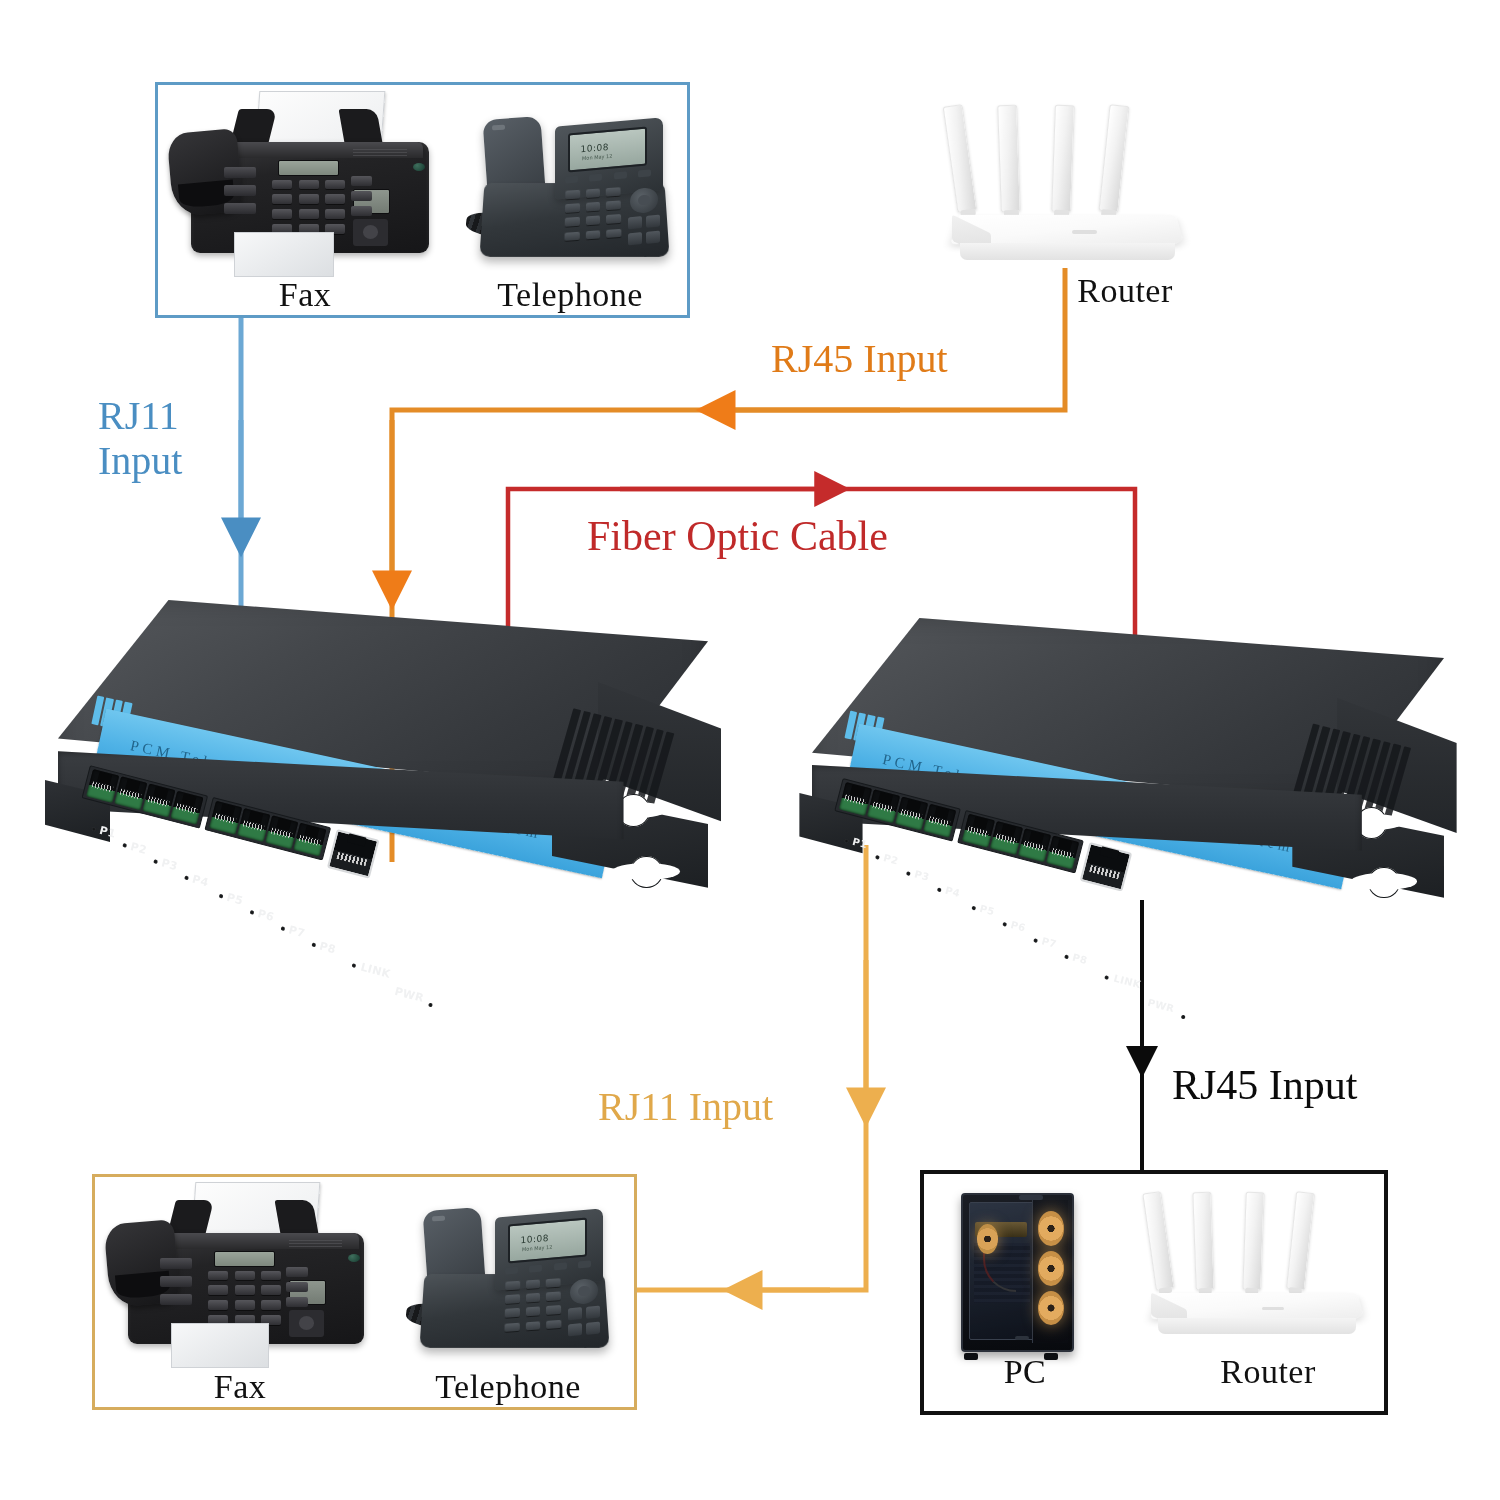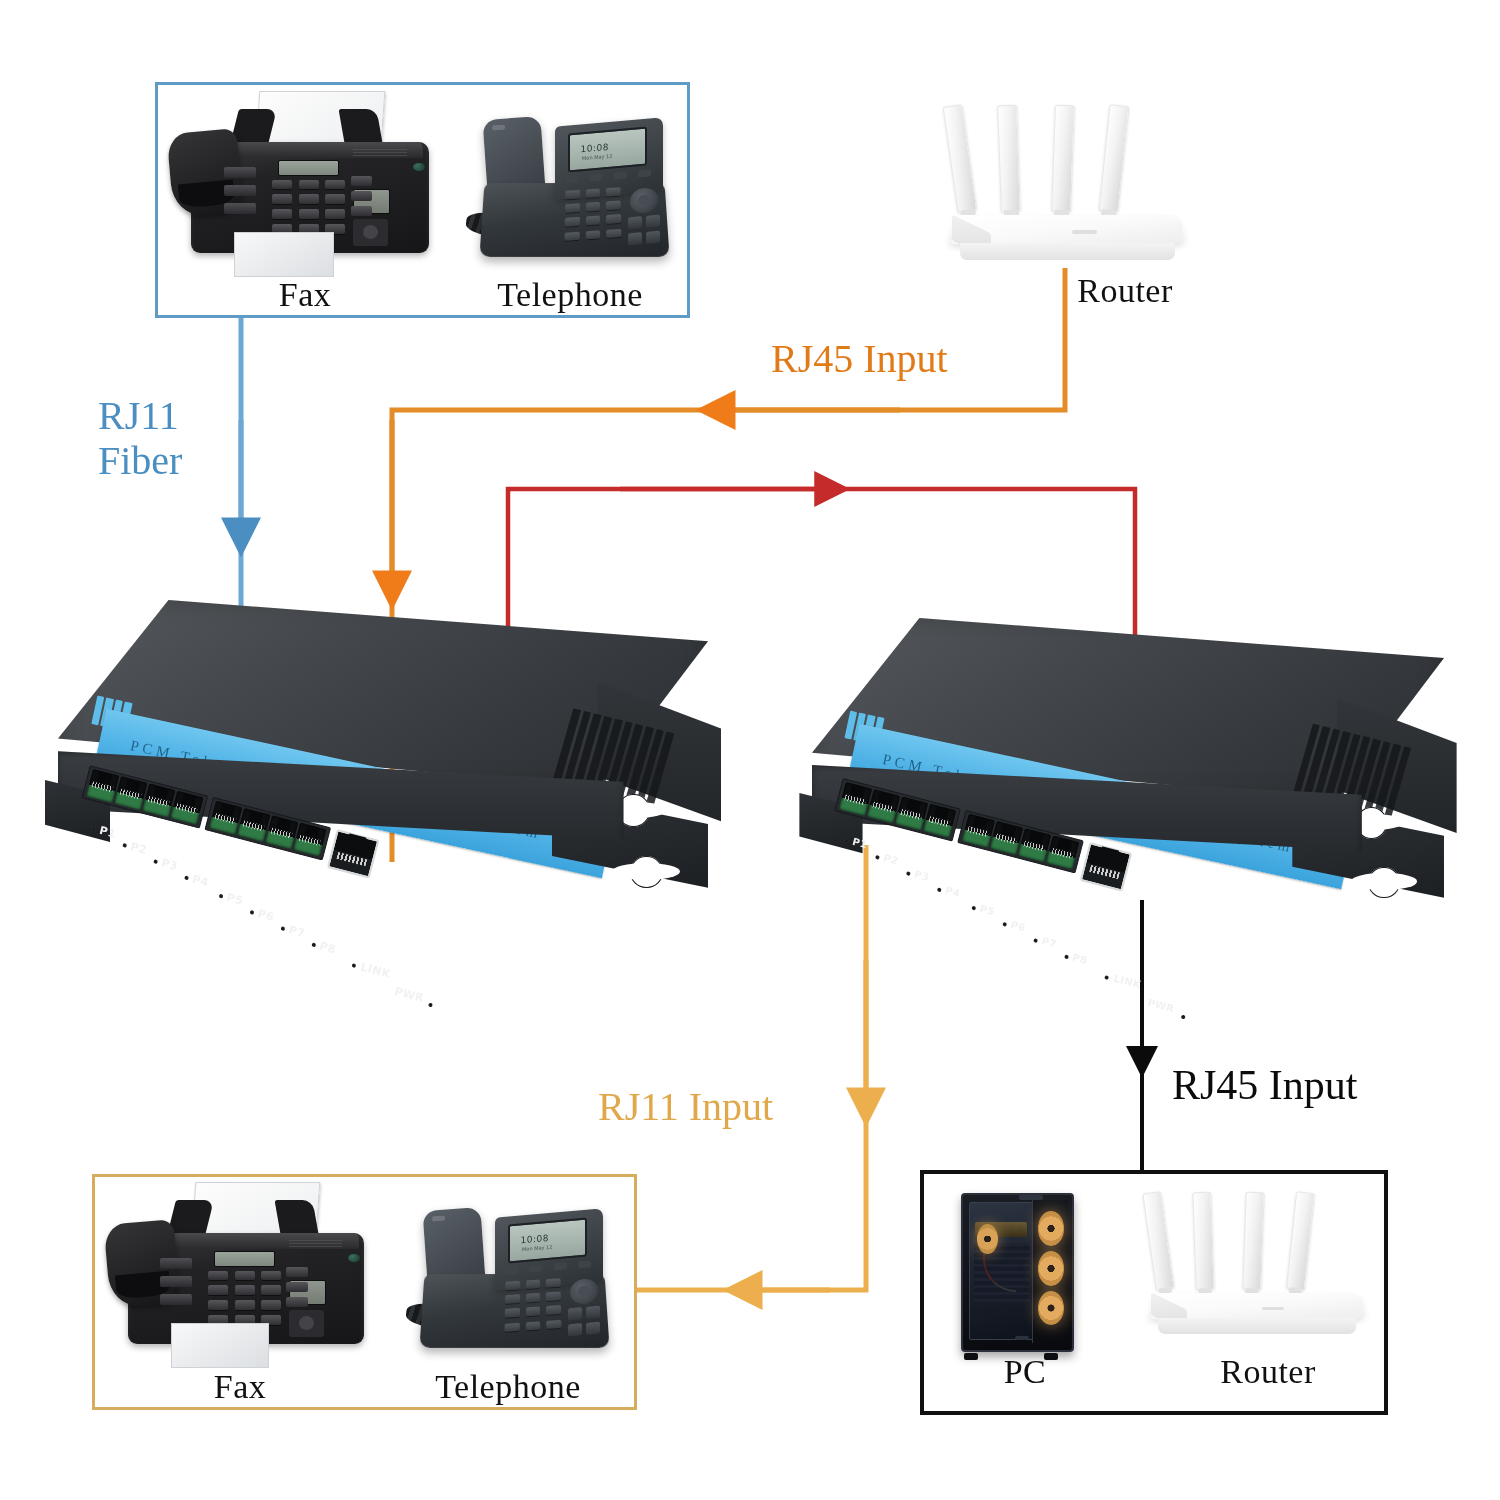--- a/index.html
+++ b/index.html
@@ -371,24 +371,25 @@
       <div class="ant a3"></div>
       <div class="ant a4"></div>
     <div class="top"></div>
       <div class="lip"></div>
       <div class="front"></div>
       <div class="logo"></div>
   </div>
   <div class="devlabel" style="left:1040px;top:274px;width:170px;">Router</div>
 
   <div class="cablelabel lbl-blue" style="left:98px;top:394px;font-size:40px;"><span>RJ11</span>
-<span>Fiber</span></div>
+<span>Input</span></div>
 
   <div class="cablelabel lbl-orange" style="left:771px;top:337px;font-size:40px;">RJ45 Input</div>
 
+  <div class="cablelabel lbl-red" style="left:587px;top:513px;font-size:42px;">Fiber Optic Cable</div>
 
   <div class="cablelabel lbl-gold" style="left:598px;top:1085px;font-size:40px;">RJ11 Input</div>
 
   <div class="cablelabel lbl-black" style="left:1172px;top:1062px;font-size:42px;">RJ45 Input</div>
 
   <div class="unit" id="unitL" style="left:58px;top:600px;width:650px;height:360px;">
     <div class="top"></div>
     <div class="ticks">
         <i></i>
         <i></i>

